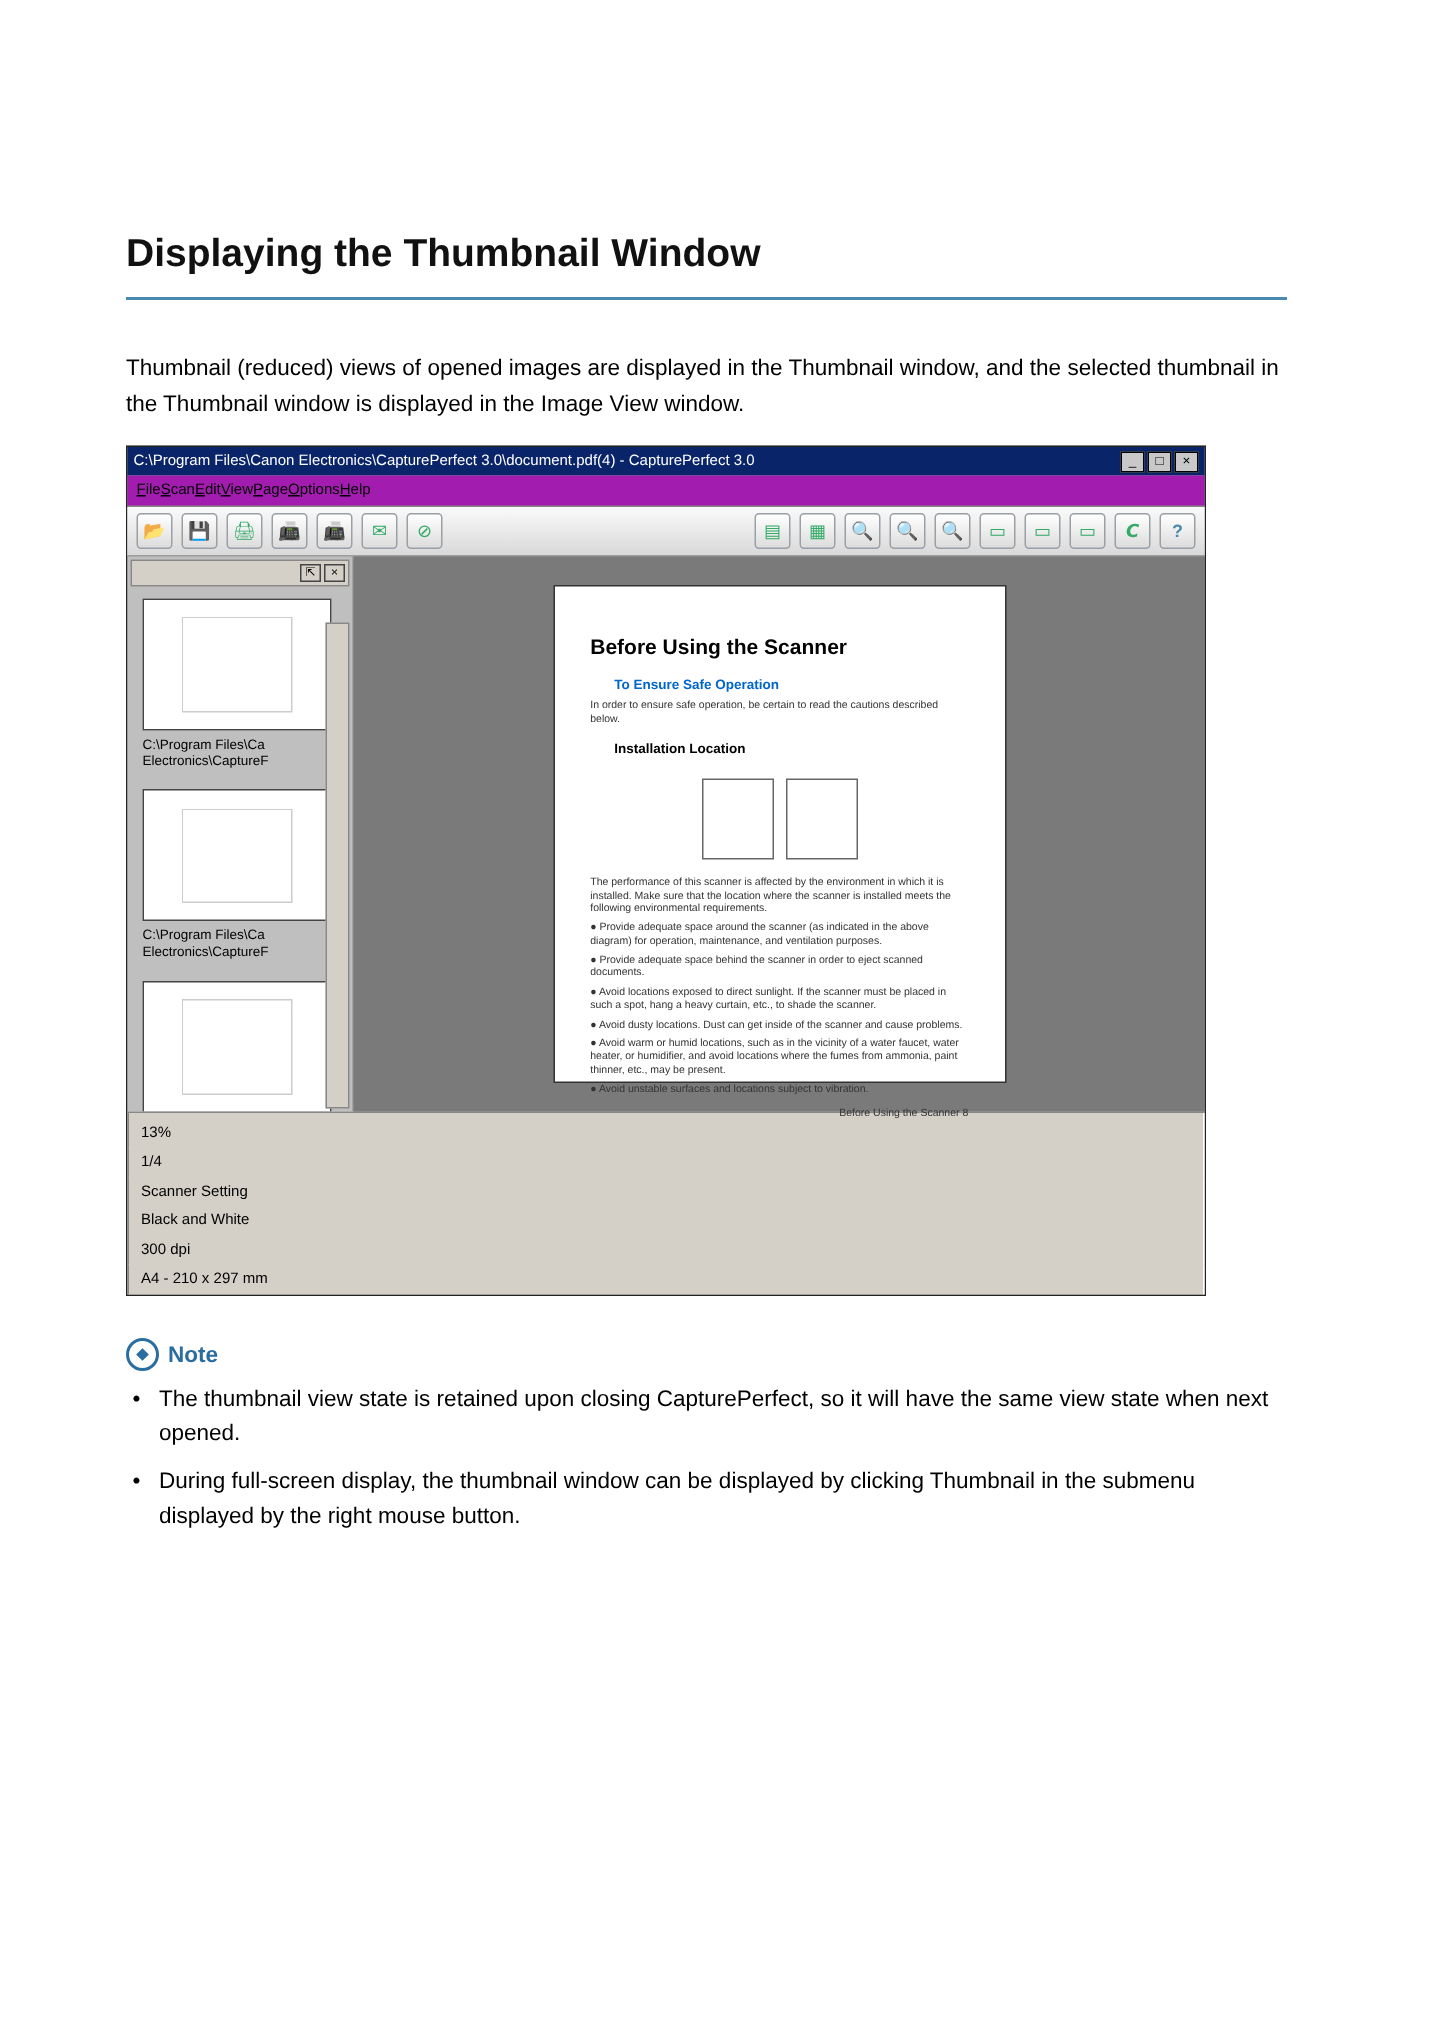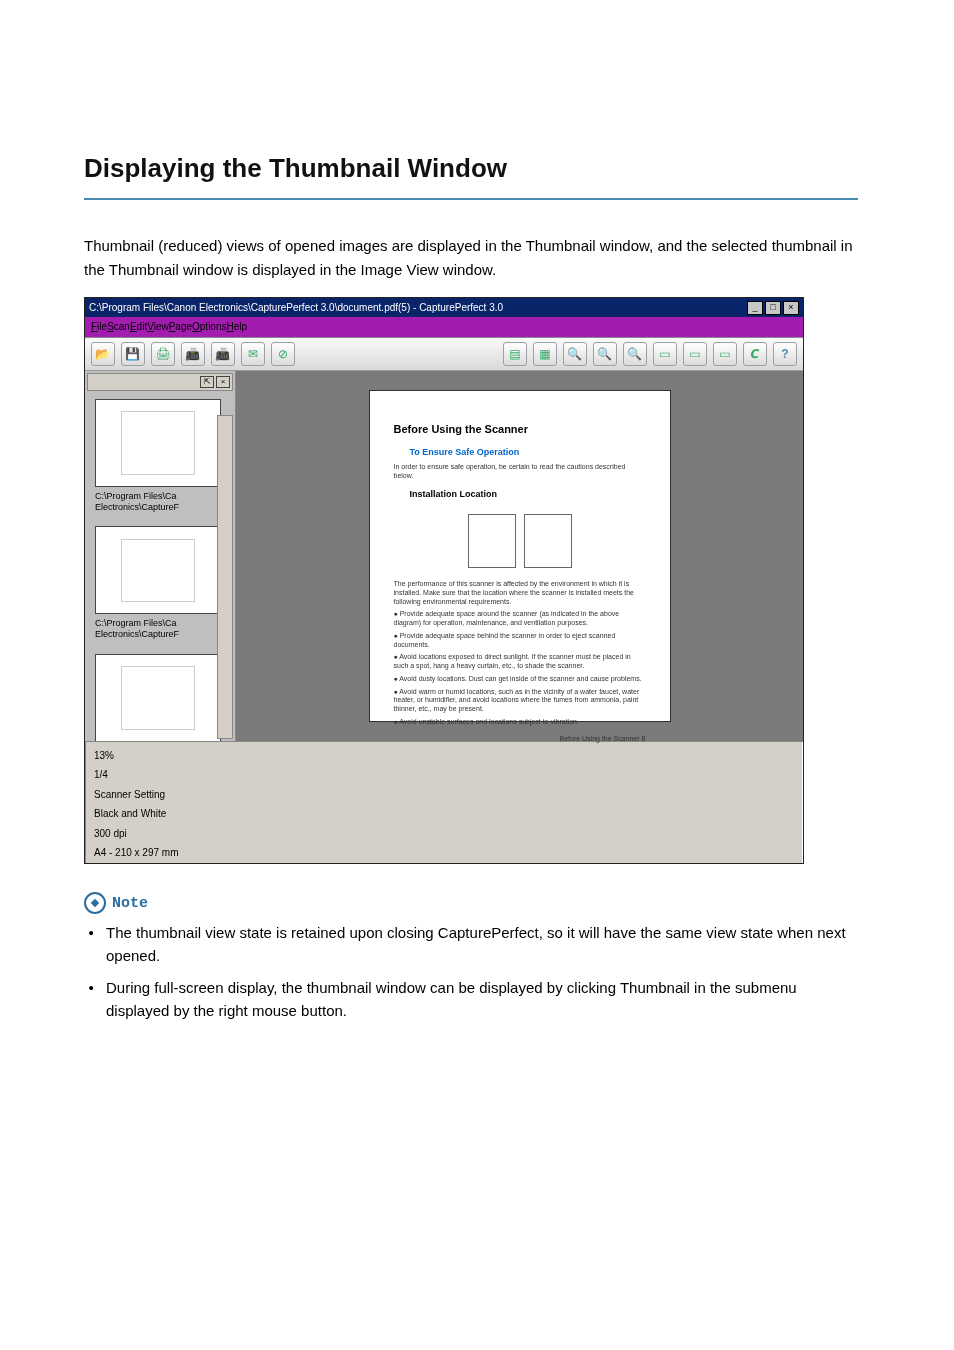--- a/index.html
+++ b/index.html
@@ -64,51 +64,51 @@
   .shot-body{display:flex;height:370px;background:#7a7a7a;}
   .thumbcol{width:150px;background:#bfbfbf;border-right:1px solid #888;position:relative;display:flex;flex-direction:column;}
   .thumbcol .floathdr{background:#d4d0c8;border:1px solid #888;margin:2px;padding:2px 2px;display:flex;justify-content:flex-end;gap:2px;}
   .floathdr .sbtn{width:12px;height:10px;border:1px solid #444;background:#d4d0c8;font-size:8px;display:flex;align-items:center;justify-content:center;}
   .thumb{margin:6px 14px 2px 10px;background:#fff;border:1px solid #444;height:86px;display:flex;align-items:center;justify-content:center;}
   .thumb .mini{width:60%;height:74%;background:#fff;border:0;box-shadow:0 0 0 1px #ccc inset;}
   .thumbcap{font-size:9px;color:#000;padding:2px 6px 8px 10px;line-height:1.2;}
   .thumbscroll{width:14px;position:absolute;right:2px;top:22px;bottom:2px;background:#d4d0c8;border:1px solid #888;}
   .viewer{flex:1;background:#7a7a7a;display:flex;align-items:flex-start;justify-content:center;padding:20px;}
   .docpage{width:300px;height:330px;background:#fff;box-shadow:0 0 0 1px #333;padding:30px 24px 10px 24px;box-sizing:border-box;font-size:8px;color:#000;}
-  .docpage h3{font-size:11px;margin:0 0 6px 0;}
+  .docpage h3{font-size:14px;margin:0 0 6px 0;}
   .docpage h4{font-size:9px;margin:8px 0 3px 16px;color:#06c;}
   .docpage h4.k{color:#000;}
   .docpage p{margin:0 0 4px 0;font-size:7px;color:#333;line-height:1.25;}
   .docpage .diagram{height:70px;border:0;margin:4px 0;display:flex;align-items:center;justify-content:center;gap:8px;}
   .docpage .diagram .box{width:46px;height:52px;border:1px solid #666;}
   .statusbar{background:#d4d0c8;border-top:1px solid #888;display:flex;font-size:10px;flex-direction:column;}
   .statusbar .cell{border-right:1px solid #fff;border-left:1px solid #888;padding:2px 8px;}
   .statusbar .cell.stretch{flex:1;}
 
-  .note-head{display:flex;align-items:center;gap:6px;margin:6px 0 6px 0;font-family:Liberation Mono, monospace;}
+  .note-head{display:flex;align-items:center;gap:6px;margin:6px 0 6px 0;}
   .note-icon{width:18px;height:18px;border:2px solid #2a6da0;border-radius:50%;display:flex;align-items:center;justify-content:center;}
   .note-icon .dot{width:6px;height:6px;background:#2a6da0;transform:rotate(45deg);}
   .note-label{color:#2a6da0;font-weight:700;}
   ul.notes{margin:0 0 0 4px;padding:0 0 0 14px;}
   ul.notes li{margin:0 0 8px 0;padding-left:4px;}
   ul.notes li::marker{content:"•  ";}
 </style>
 </head>
 <body>
 
 <div class="page">
 
   <h1 class="title">Displaying the Thumbnail Window</h1>
   <div class="title-rule"></div>
 
   <p class="body">Thumbnail (reduced) views of opened images are displayed in the Thumbnail window, and the selected thumbnail in the Thumbnail window is displayed in the Image View window.</p>
 
   <div class="shot">
     <div class="titlebar">
-      <span>C:\Program Files\Canon Electronics\CapturePerfect 3.0\document.pdf(5) - CapturePerfect 3.0</span>
+      <span>C:\Program Files\Canon Electronics\CapturePerfect 3.0\document.pdf(4) - CapturePerfect 3.0</span>
       <div class="winbtns">
         <div class="winbtn">_</div>
         <div class="winbtn">□</div>
         <div class="winbtn">×</div>
       </div>
     </div>
     <div class="menubar">
       <span><u>F</u>ile</span>
       <span><u>S</u>can</span>
       <span><u>E</u>dit</span>

